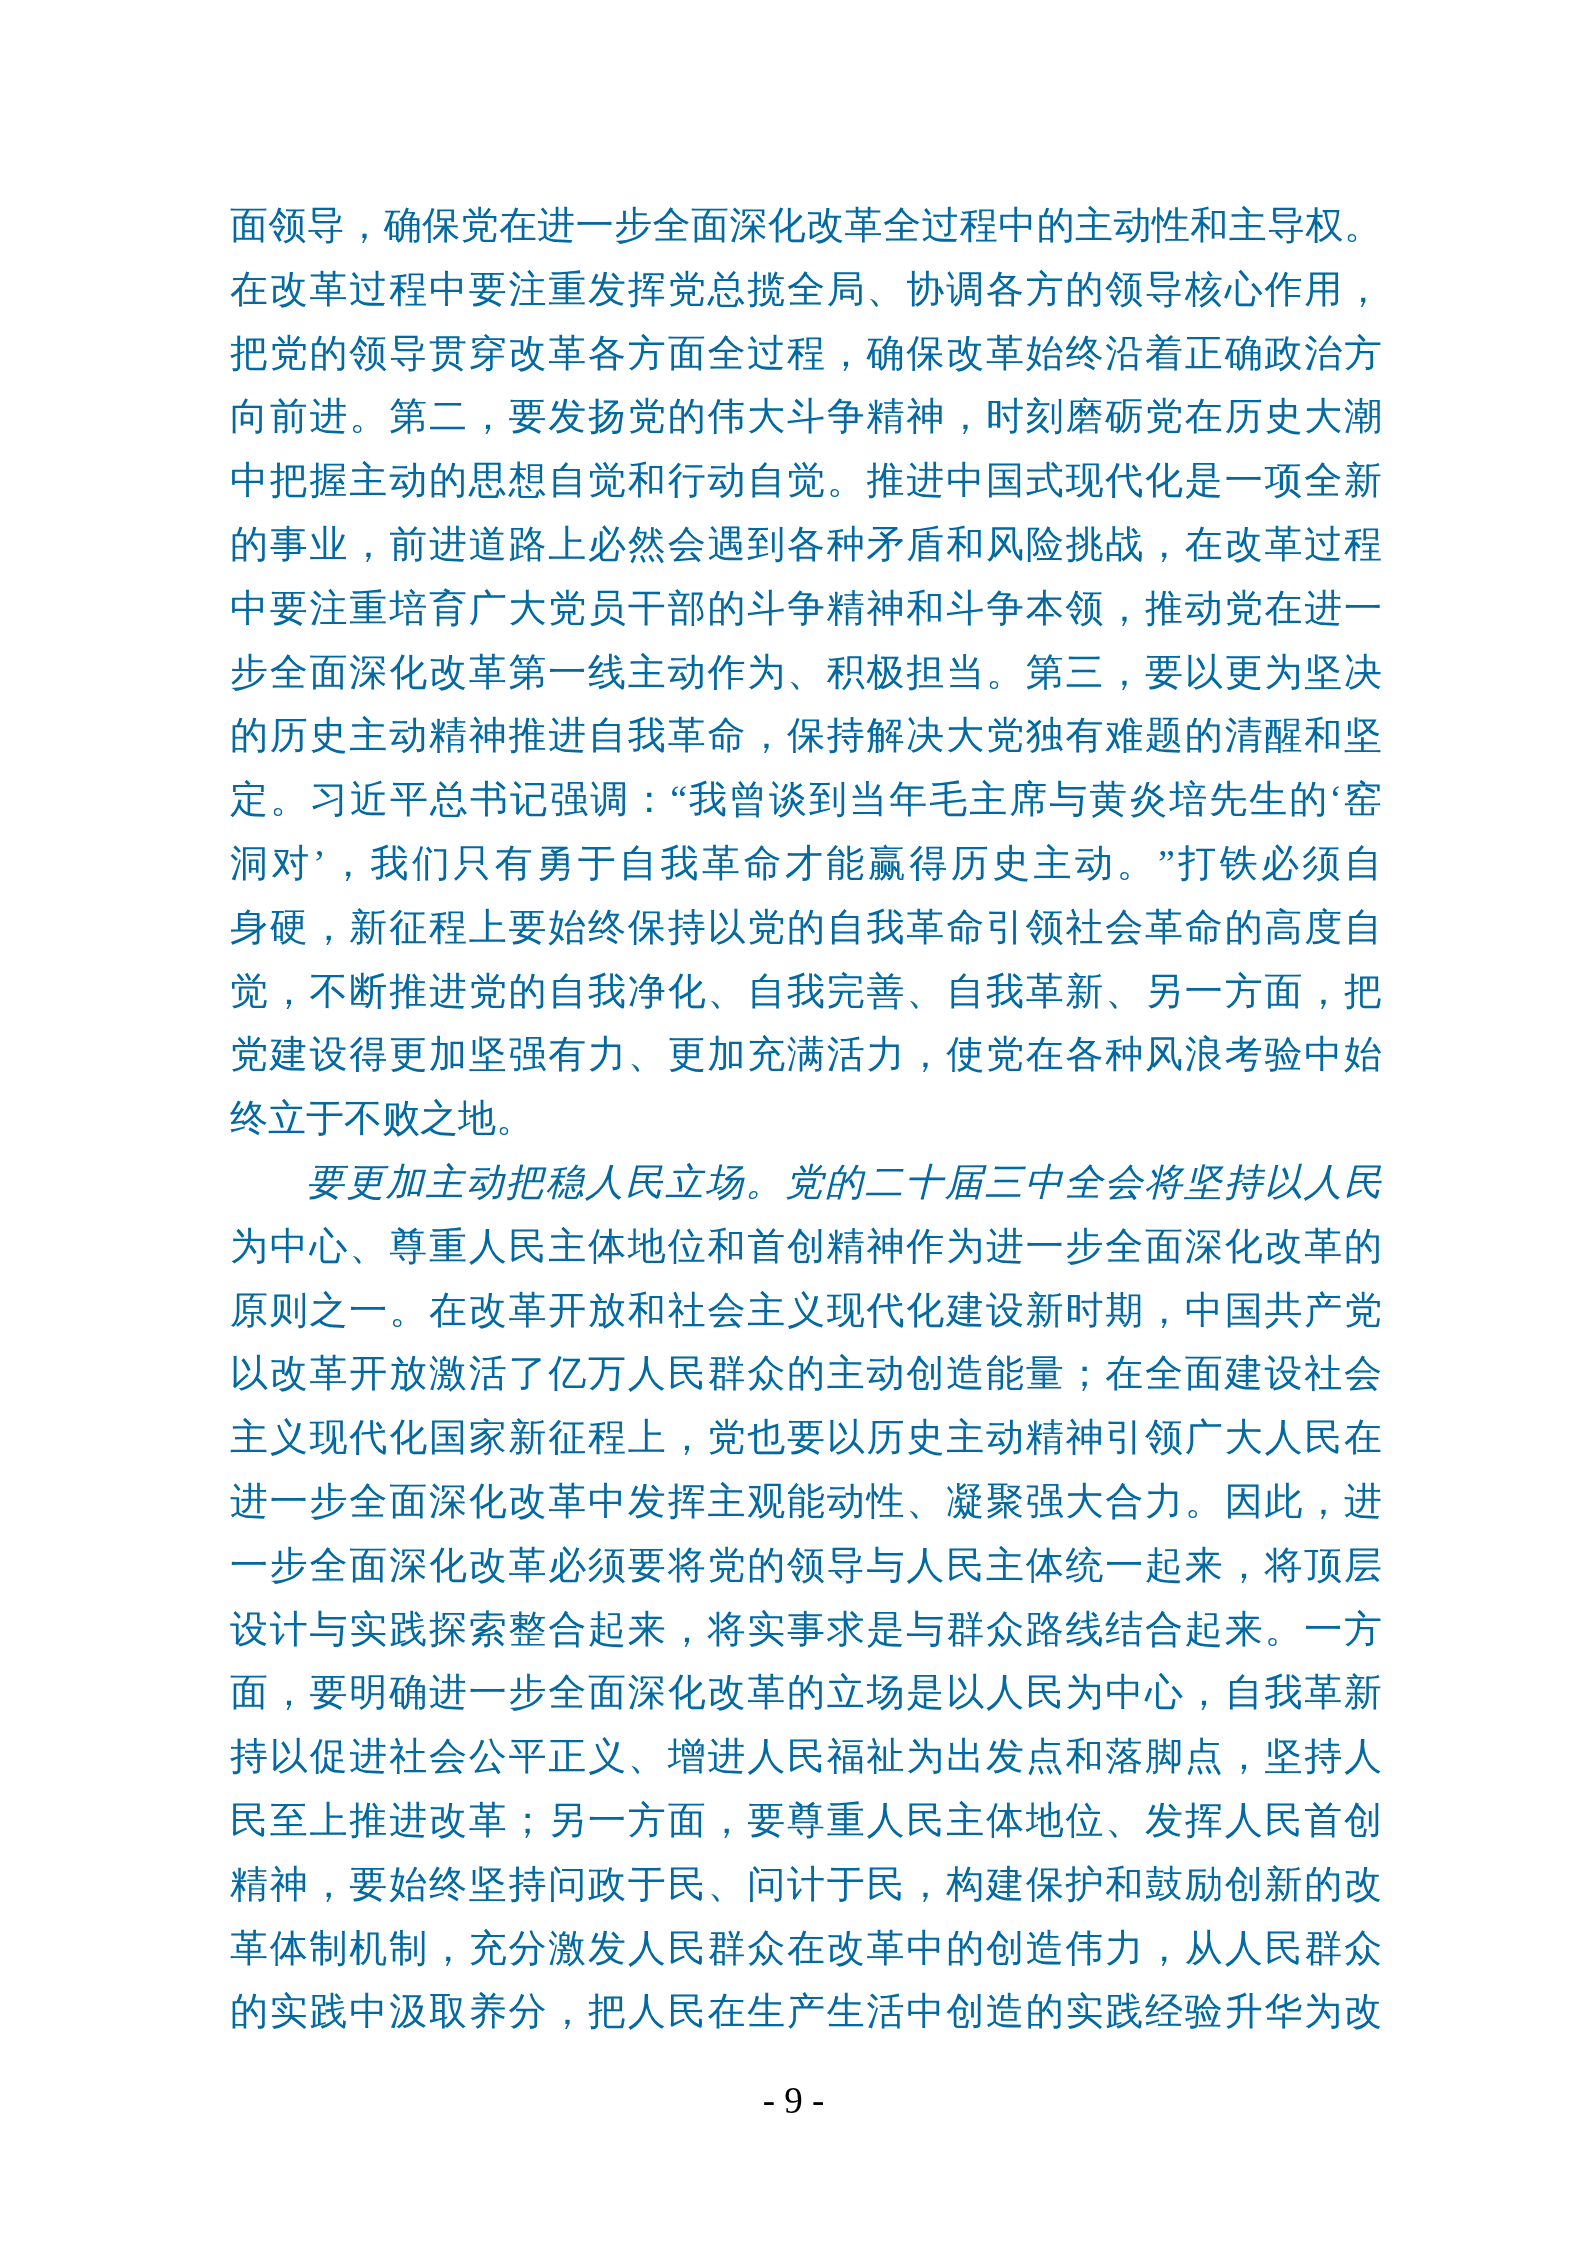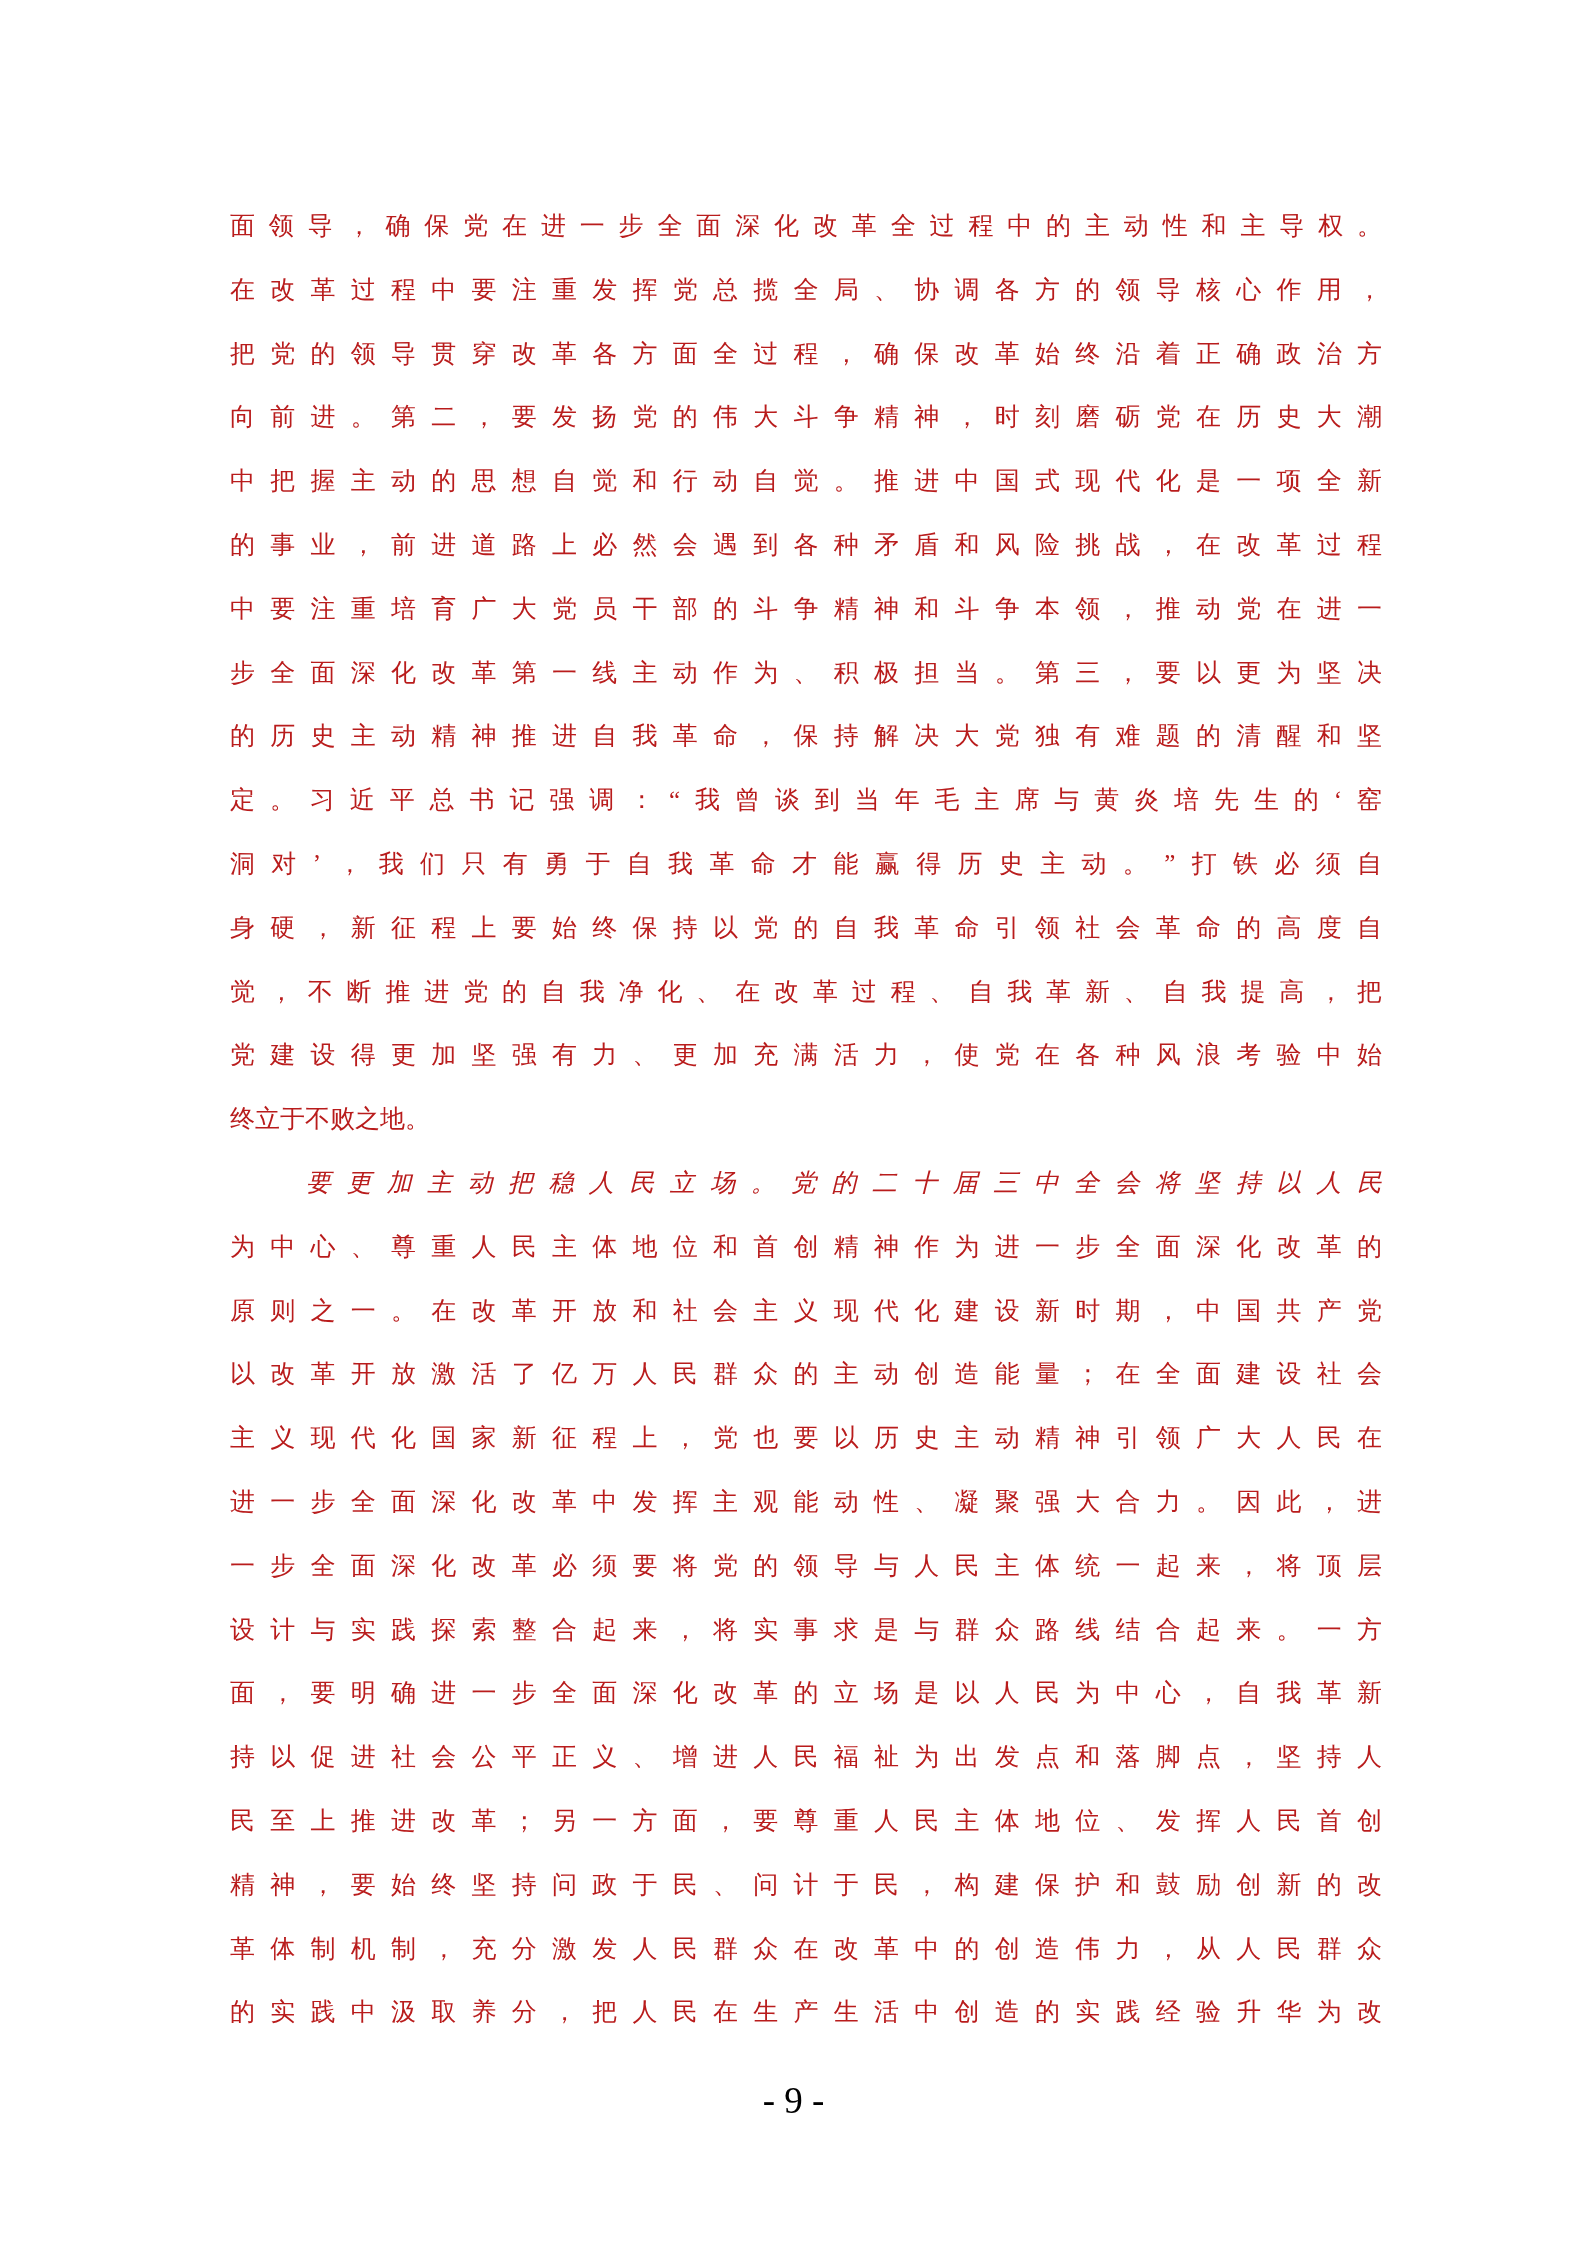--- a/index.html
+++ b/index.html
@@ -14,23 +14,23 @@
     background: #ffffff;
     overflow: hidden;
     font-family: "Liberation Serif", serif;
     color: #000000;
   }
   .text-block {
     position: absolute;
     left: 230px;
     top: 194px;
     width: 1152px;
-    font-size: 25px;
+    font-size: 38px;
     line-height: 63.8px;
-    color: #b91c1c;
+    color: #0369a1;
   }
   .line {
     text-align: justify;
     text-align-last: justify;
     height: 63.8px;
     overflow: visible;
   }
   .line.para-end {
     text-align: right;
     text-align-last: left;
@@ -63,21 +63,21 @@
       <div class="line">把党的领导贯穿改革各方面全过程，确保改革始终沿着正确政治方</div>
       <div class="line">向前进。第二，要发扬党的伟大斗争精神，时刻磨砺党在历史大潮</div>
       <div class="line">中把握主动的思想自觉和行动自觉。推进中国式现代化是一项全新</div>
       <div class="line">的事业，前进道路上必然会遇到各种矛盾和风险挑战，在改革过程</div>
       <div class="line">中要注重培育广大党员干部的斗争精神和斗争本领，推动党在进一</div>
       <div class="line">步全面深化改革第一线主动作为、积极担当。第三，要以更为坚决</div>
       <div class="line">的历史主动精神推进自我革命，保持解决大党独有难题的清醒和坚</div>
       <div class="line">定。习近平总书记强调：“我曾谈到当年毛主席与黄炎培先生的‘窑</div>
       <div class="line">洞对’，我们只有勇于自我革命才能赢得历史主动。”打铁必须自</div>
       <div class="line">身硬，新征程上要始终保持以党的自我革命引领社会革命的高度自</div>
-      <div class="line">觉，不断推进党的自我净化、在改革过程、自我革新、自我提高，把</div>
+      <div class="line">觉，不断推进党的自我净化、自我完善、自我革新、另一方面，把</div>
       <div class="line">党建设得更加坚强有力、更加充满活力，使党在各种风浪考验中始</div>
       <div class="line para-end">终立于不败之地。</div>
     </div>
 
     <div>
       <div class="line indent">要更加主动把稳人民立场。党的二十届三中全会将坚持以人民</div>
       <div class="line">为中心、尊重人民主体地位和首创精神作为进一步全面深化改革的</div>
       <div class="line">原则之一。在改革开放和社会主义现代化建设新时期，中国共产党</div>
       <div class="line">以改革开放激活了亿万人民群众的主动创造能量；在全面建设社会</div>
       <div class="line">主义现代化国家新征程上，党也要以历史主动精神引领广大人民在</div>

